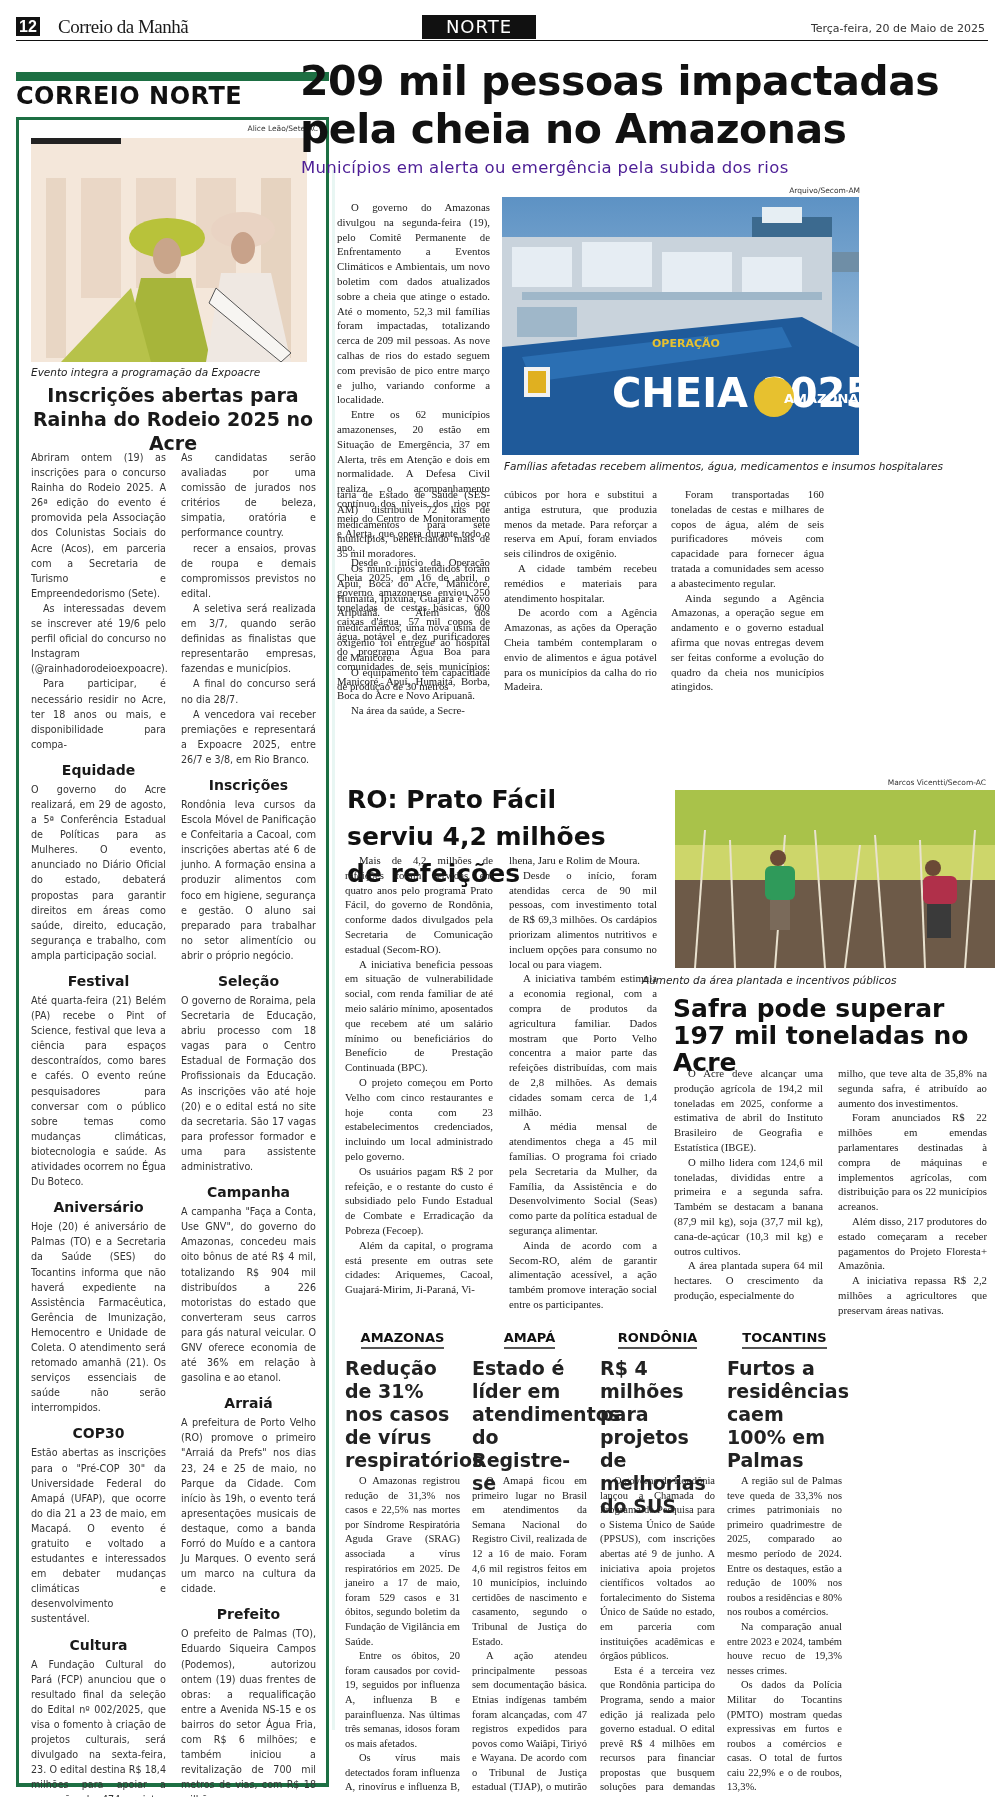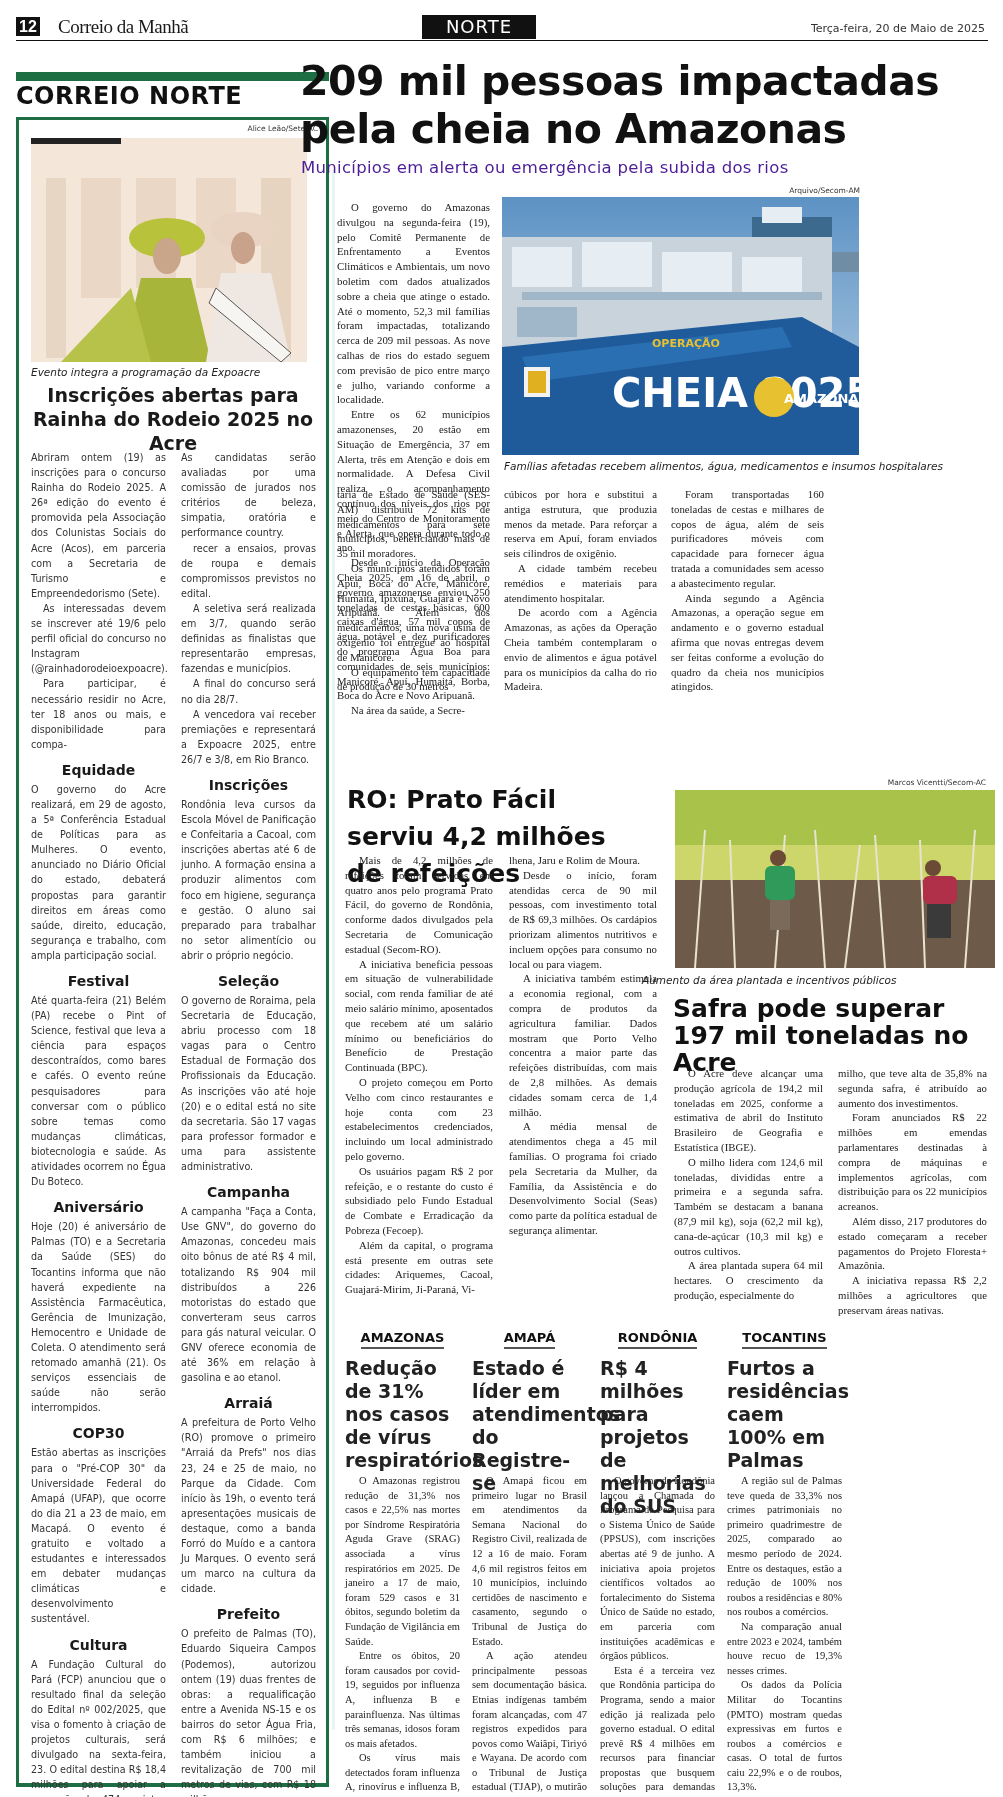--- a/index.html
+++ b/index.html
@@ -235,20 +235,21 @@
   <p>A iniciativa beneficia pessoas em situação de vulnerabilidade social, com renda familiar de até meio salário mínimo, aposentados que recebem até um salário mínimo ou beneficiários do Benefício de Prestação Continuada (BPC).</p>
   <p>O projeto começou em Porto Velho com cinco restaurantes e hoje conta com 23 estabelecimentos credenciados, incluindo um local administrado pelo governo.</p>
   <p>Os usuários pagam R$ 2 por refeição, e o restante do custo é subsidiado pelo Fundo Estadual de Combate e Erradicação da Pobreza (Fecoep).</p>
   <p>Além da capital, o programa está presente em outras sete cidades: Ariquemes, Cacoal, Guajará-Mirim, Ji-Paraná, Vi-</p>
 </div>
 <div class="body-text ro-col" style="left:509px;">
   <p style="text-indent:0">lhena, Jaru e Rolim de Moura.</p>
   <p>Desde o início, foram atendidas cerca de 90 mil pessoas, com investimento total de R$ 69,3 milhões. Os cardápios priorizam alimentos nutritivos e incluem opções para consumo no local ou para viagem.</p>
   <p>A iniciativa também estimula a economia regional, com a compra de produtos da agricultura familiar. Dados mostram que Porto Velho concentra a maior parte das refeições distribuídas, com mais de 2,8 milhões. As demais cidades somam cerca de 1,4 milhão.</p>
   <p>A média mensal de atendimentos chega a 45 mil famílias. O programa foi criado pela Secretaria da Mulher, da Família, da Assistência e do Desenvolvimento Social (Seas) como parte da política estadual de segurança alimentar.</p>
+  <p>Ainda de acordo com a Secom-RO, além de garantir alimentação acessível, a ação também promove interação social entre os participantes.</p>
 </div>
 
 <span class="credit safra-credit">Marcos Vicentti/Secom-AC</span>
 <div class="safra-photo">
   <svg width="320" height="178" viewBox="0 0 320 178">
     <rect width="320" height="178" fill="#cdd66a"></rect>
     <rect x="0" y="0" width="320" height="55" fill="#a9c24a"></rect>
     <rect x="0" y="90" width="320" height="88" fill="#6d5a48"></rect>
     <g stroke="#e9e2cf" stroke-width="2">
       <line x1="20" y1="178" x2="30" y2="40"></line>
@@ -265,21 +266,21 @@
     <rect x="95" y="110" width="20" height="30" fill="#7a6a5a"></rect>
     <circle cx="258" cy="78" r="8" fill="#6b4a36"></circle>
     <rect x="248" y="86" width="34" height="28" rx="6" fill="#b0304a"></rect>
     <rect x="252" y="114" width="24" height="34" fill="#3a3a3a"></rect>
   </svg>
 </div>
 <span class="caption safra-caption">Aumento da área plantada e incentivos públicos</span>
 <h2 class="safra-headline">Safra pode superar 197 mil toneladas no Acre</h2>
 <div class="body-text safra-col" style="left:674px;">
   <p>O Acre deve alcançar uma produção agrícola de 194,2 mil toneladas em 2025, conforme a estimativa de abril do Instituto Brasileiro de Geografia e Estatística (IBGE).</p>
-  <p>O milho lidera com 124,6 mil toneladas, divididas entre a primeira e a segunda safra. Também se destacam a banana (87,9 mil kg), soja (62,2 mil kg), cana-de-açúcar (10,3 mil kg) e outros cultivos.</p>
+  <p>O milho lidera com 124,6 mil toneladas, divididas entre a primeira e a segunda safra. Também se destacam a banana (87,9 mil kg), soja (37,7 mil kg), cana-de-açúcar (10,3 mil kg) e outros cultivos.</p>
   <p>A área plantada supera 64 mil hectares. O crescimento da produção, especialmente do</p>
 </div>
 <div class="body-text safra-col" style="left:838px;">
   <p style="text-indent:0">milho, que teve alta de 35,8% na segunda safra, é atribuído ao aumento dos investimentos.</p>
   <p>Foram anunciados R$ 22 milhões em emendas parlamentares destinadas à compra de máquinas e implementos agrícolas, com distribuição para os 22 municípios acreanos.</p>
   <p>Além disso, 217 produtores do estado começaram a receber pagamentos do Projeto Floresta+ Amazônia.</p>
   <p>A iniciativa repassa R$ 2,2 milhões a agricultores que preservam áreas nativas.</p>
 </div>
 
 <div class="state" style="left:345px;">

